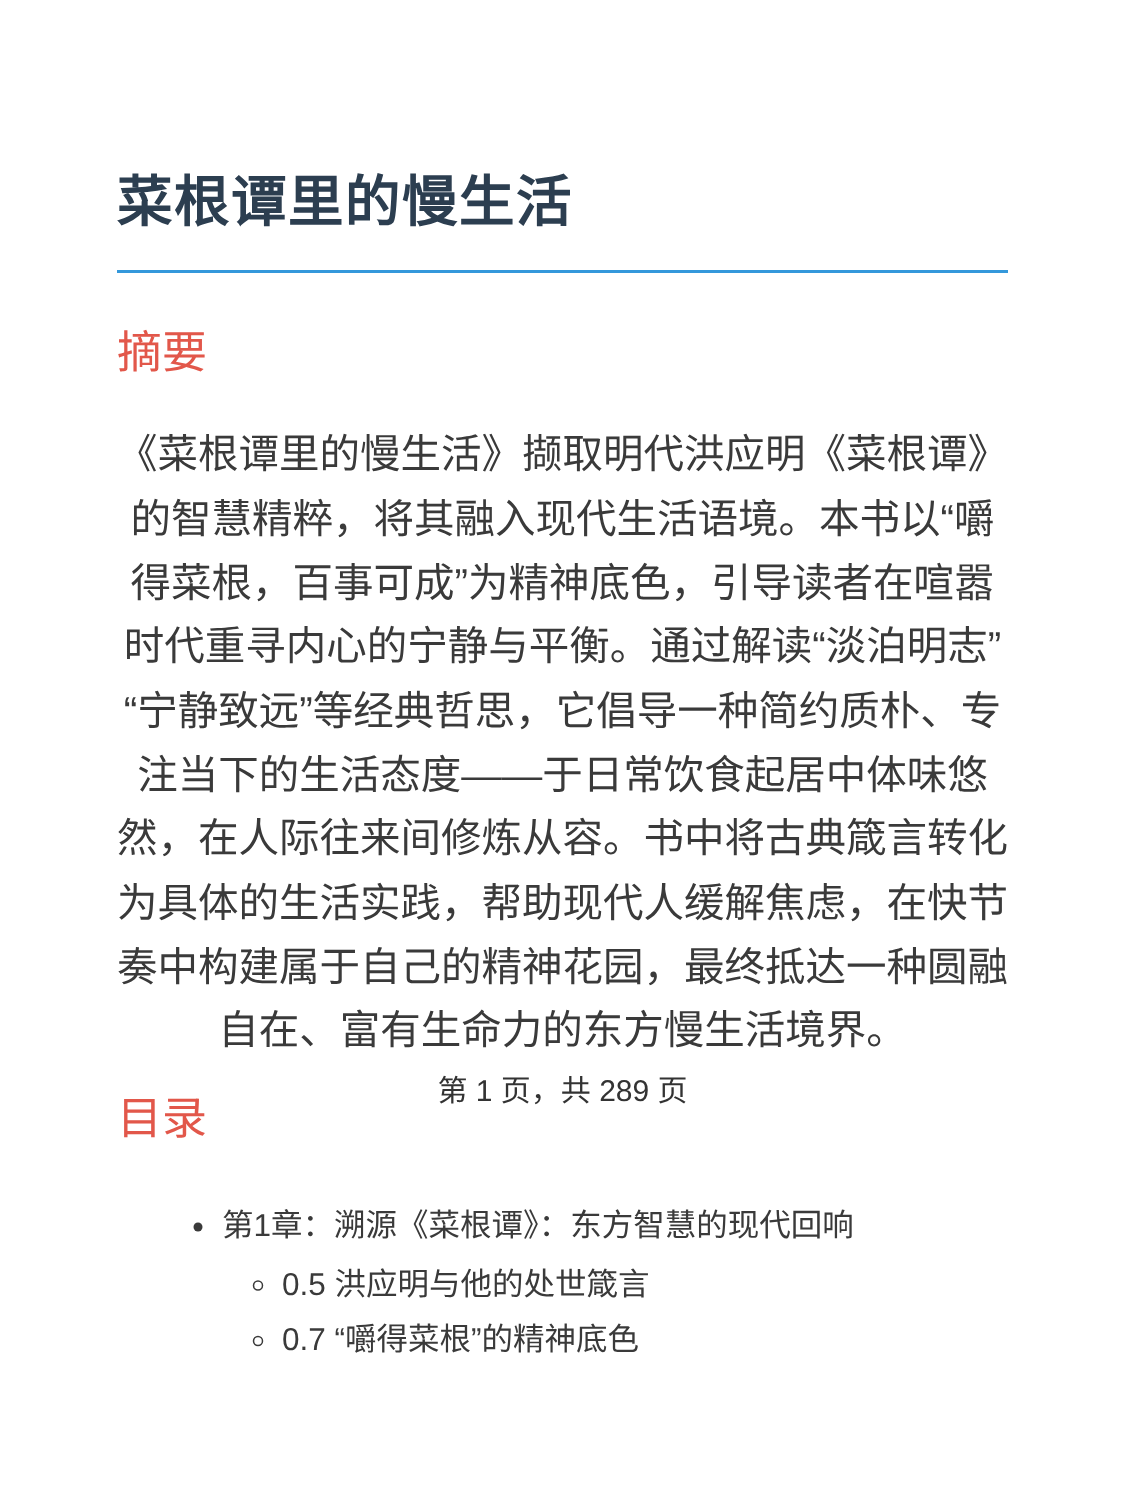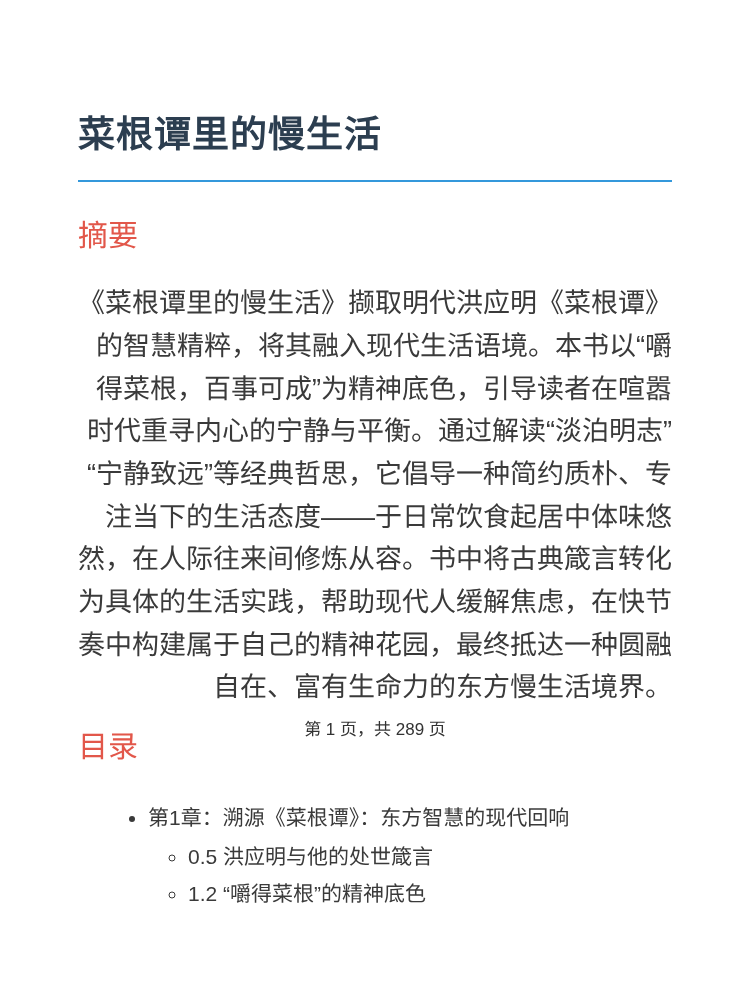--- a/index.html
+++ b/index.html
@@ -38,21 +38,21 @@
     line-height:1.2;
     font-weight:400;
     color:var(--c-heading);
     margin-top:36px;
   }
   .abstract-text{
     margin-top:28px;
     font-size:27px;
     line-height:1.58;
     color:var(--c-body);
-    text-align:right;
+    text-align:center;
     word-break:break-all;
   }
   .toc-heading{
     margin-top:20px;
   }
   ul.toc-list{
     margin-top:36px;
     padding-left:70px;
     list-style-type:disc;
     font-size:21px;
@@ -66,21 +66,21 @@
   }
   ul.toc-sublist li{
     margin-top:4px;
   }
   .page-footer{
     position:absolute;
     left:0;
     right:0;
     bottom:26px;
     text-align:center;
-    font-size:17px;
+    font-size:20px;
     color:var(--c-footer);
   }
 </style>
 </head>
 <body>
 
 <div class="page">
 
   <h1 class="doc-title">菜根谭里的慢生活</h1>
 
@@ -88,20 +88,20 @@
 
   <p class="abstract-text">《菜根谭里的慢生活》撷取明代洪应明《菜根谭》的智慧精粹，将其融入现代生活语境。本书以“嚼得菜根，百事可成”为精神底色，引导读者在喧嚣时代重寻内心的宁静与平衡。通过解读“淡泊明志”“宁静致远”等经典哲思，它倡导一种简约质朴、专注当下的生活态度——于日常饮食起居中体味悠然，在人际往来间修炼从容。书中将古典箴言转化为具体的生活实践，帮助现代人缓解焦虑，在快节奏中构建属于自己的精神花园，最终抵达一种圆融自在、富有生命力的东方慢生活境界。</p>
 
   <h2 class="section-heading toc-heading">目录</h2>
 
   <ul class="toc-list">
     <li>
       <span>第1章：溯源《菜根谭》：东方智慧的现代回响</span>
       <ul class="toc-sublist">
         <li>0.5 洪应明与他的处世箴言</li>
-        <li>1.2 “嚼得菜根”的精神底色</li>
+        <li>0.7 “嚼得菜根”的精神底色</li>
       </ul>
     </li>
   </ul>
 
   <div class="page-footer">第 1 页，共 289 页</div>
 
 </div>
 
 </body></html>

